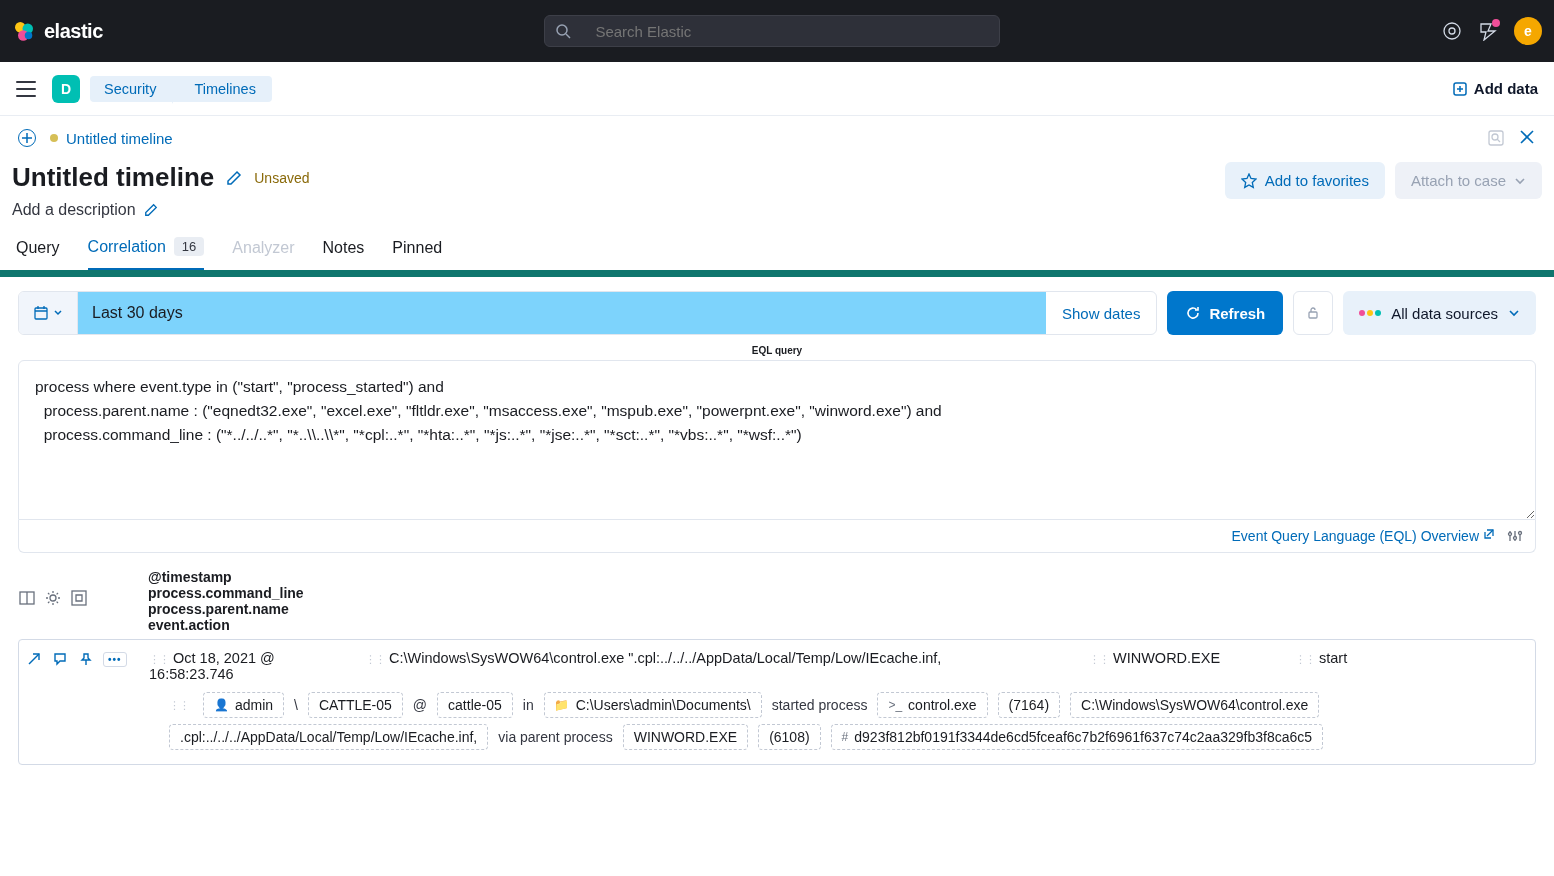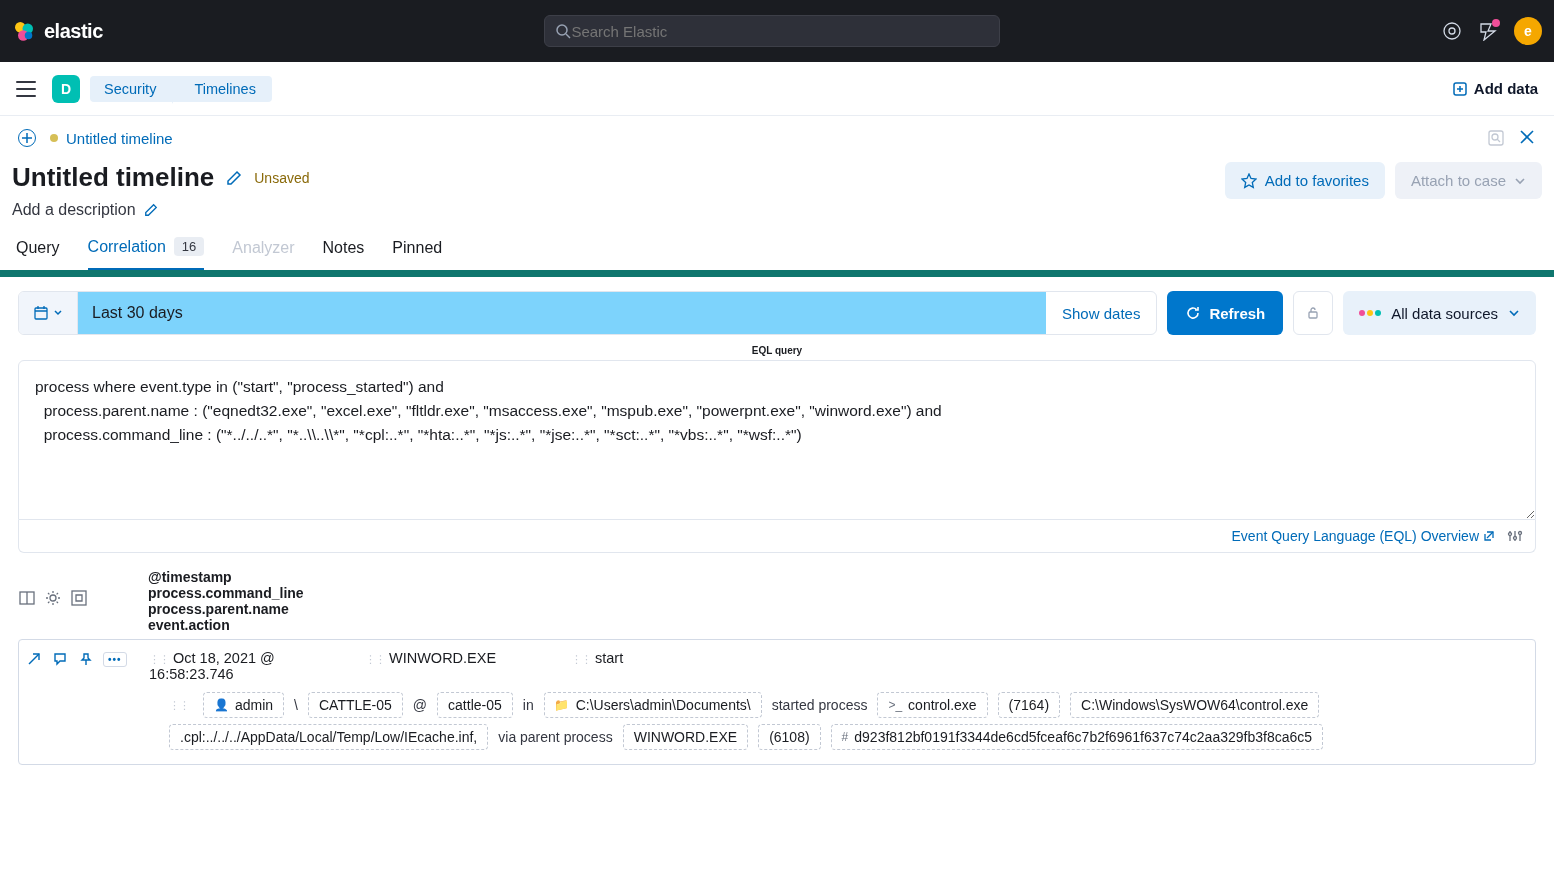--- a/index.html
+++ b/index.html
@@ -4,21 +4,21 @@
 <style>
 * { box-sizing: border-box; margin: 0; padding: 0; }
 body { font-family: -apple-system, BlinkMacSystemFont, "Segoe UI", Helvetica, Arial, sans-serif; font-size: 14px; color: #1a1c21; background: #fff; }
 
 
 .topbar { background: #1a1c21; height: 62px; display: flex; align-items: center; padding: 0 12px; }
 .logo-group { display: flex; align-items: center; gap: 8px; }
 .elastic-logo { width: 24px; height: 24px; }
 .elastic-word { color: #fff; font-size: 20px; font-weight: 700; letter-spacing: -0.5px; }
 .search-wrap { flex: 1; display: flex; justify-content: center; }
-.search-box { width: 456px; height: 32px; background: #2e3039; border: 1px solid #3d3f48; border-radius: 6px; display: flex; align-items: center; padding: 0 10px; gap: 0; color: #98a2b3; }
+.search-box { width: 456px; height: 32px; background: #2e3039; border: 1px solid #3d3f48; border-radius: 6px; display: flex; align-items: center; padding: 0 10px; gap: 24px; color: #98a2b3; }
 .search-box input { background: transparent; border: none; outline: none; color: #98a2b3; font-size: 15px; flex: 1; }
 .topbar-right { display: flex; align-items: center; gap: 16px; }
 .hdr-icon { width: 20px; height: 20px; color: #d3dae6; cursor: pointer; position: relative; }
 .pink-dot { position: absolute; top: -2px; right: -2px; width: 8px; height: 8px; background: #f04e98; border-radius: 50%; }
 .avatar { width: 28px; height: 28px; border-radius: 50%; background: #f5a700; color: #fff; display: flex; align-items: center; justify-content: center; font-weight: 600; font-size: 14px; }
 
 
 .subhdr { height: 54px; border-bottom: 1px solid #e9edf3; display: flex; align-items: center; padding: 0 16px; }
 .hamburger { width: 20px; height: 16px; display: flex; flex-direction: column; justify-content: space-between; cursor: pointer; margin-right: 16px; }
 .hamburger span { height: 2px; background: #343741; border-radius: 1px; }
@@ -69,21 +69,21 @@
 .lock-btn { border: 1px solid #e1e6ee; border-radius: 6px; width: 40px; display: flex; align-items: center; justify-content: center; color: #98a2b3; cursor: pointer; }
 .sources-btn { background: #e8f1fa; border-radius: 6px; padding: 0 16px; display: flex; align-items: center; gap: 10px; color: #0f172a; font-weight: 500; font-size: 15px; cursor: pointer; }
 .source-dots { display: flex; gap: 2px; }
 .sd { width: 6px; height: 6px; border-radius: 50%; }
 
 
 .eql-sec { padding: 10px 18px 0 18px; }
 .eql-label { font-weight: 600; font-size: 10px; margin-bottom: 4px; text-align: center; }
 .eql-box { border: 1px solid #e1e6ee; border-radius: 6px 6px 0 0; padding: 14px 16px; min-height: 160px; font-size: 15.5px; line-height: 1.55; white-space: pre-wrap; font-family: inherit; resize: vertical; overflow: auto; position: relative; background: #fff; }
 .eql-footer { border: 1px solid #e1e6ee; border-top: none; border-radius: 0 0 6px 6px; padding: 8px 12px; display: flex; justify-content: flex-end; align-items: center; gap: 12px; }
-.eql-link { color: #006bb8; cursor: pointer; font-size: 14px; display: flex; align-items: center; gap: 4px; padding-left: 35px; }
+.eql-link { color: #006bb8; cursor: pointer; font-size: 14px; display: flex; gap: 4px; padding-left: 35px; }
 
 
 .tbl-wrap { padding: 10px 18px 18px 18px; }
 .tbl-tools { display: flex; gap: 8px; color: #69707d; margin-bottom: 6px; align-items: center; }
 .tbl-tools svg, .tbl-tools .ticon { cursor: pointer; }
 .thead { display: flex; font-weight: 700; font-size: 14px; padding: 6px 0; flex-direction: column; }
 .col-actions { width: 130px; flex-shrink: 0; }
 .col-ts { width: 216px; flex-shrink: 0; }
 .col-cmd { flex: 1; min-width: 300px; }
 .col-parent { width: 206px; flex-shrink: 0; }
@@ -337,20 +337,21 @@
             </svg>
           </div>
         <div class="a">
             <svg width="14" height="14" viewBox="0 0 14 14" fill="none" stroke="#006bb8" stroke-width="1.4">
               <path d="M5 2h4v4l2 2H3l2-2V2zM7 8v5"></path>
             </svg>
           </div>
         <div class="dots">•••</div>
       </div>
       <div class="cell col-ts"><span class="drag">⋮⋮</span><span>Oct 18, 2021 @ 16:58:23.746</span></div>
+      <div class="cell col-cmd"><span class="drag">⋮⋮</span><span>C:\Windows\SysWOW64\control.exe ".cpl:../../../AppData/Local/Temp/Low/IEcache.inf,</span></div>
       <div class="cell col-parent"><span class="drag">⋮⋮</span><span>WINWORD.EXE</span></div>
       <div class="cell col-action"><span class="drag">⋮⋮</span><span>start</span></div>
     </div>
     <div class="detail-row">
       <span class="drag">⋮⋮</span>
       <span class="pill">
           <span class="picon">👤</span>
           <span>admin</span>
         </span>
       <span class="plain">\</span>

